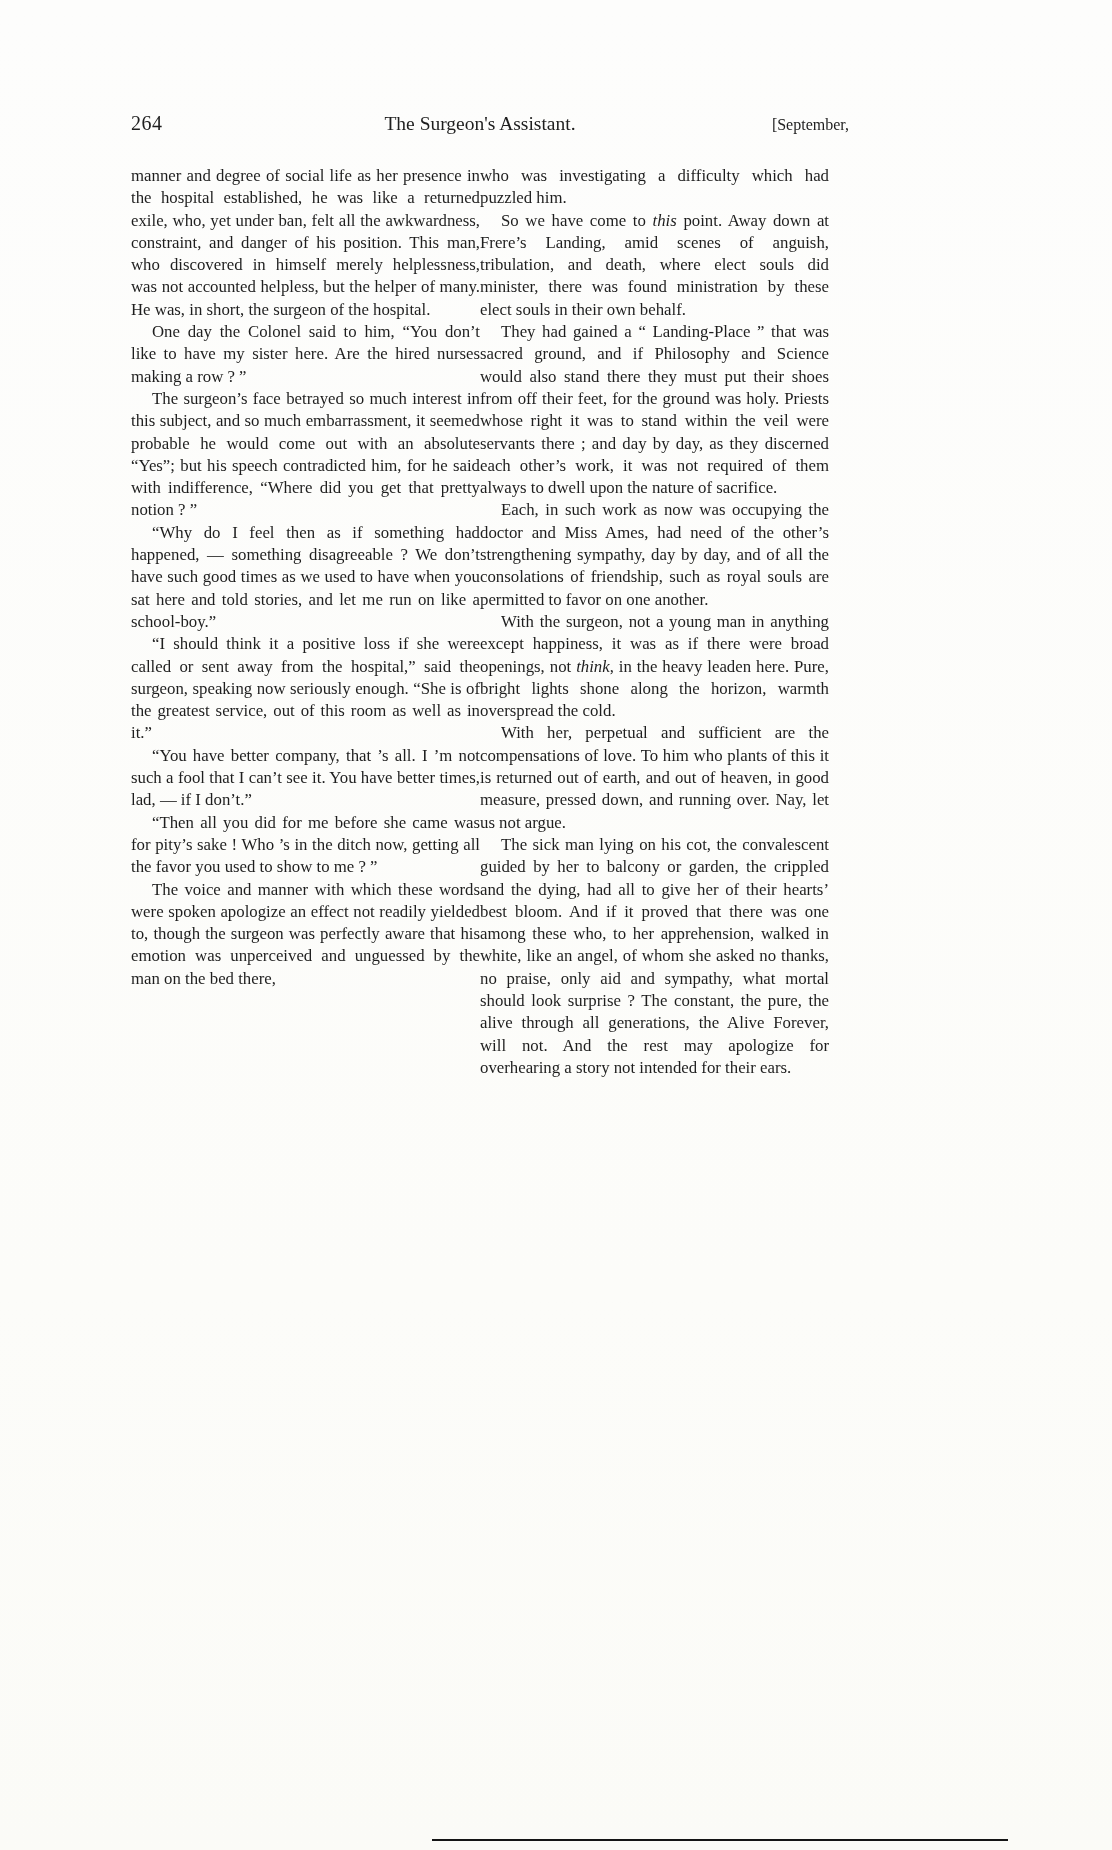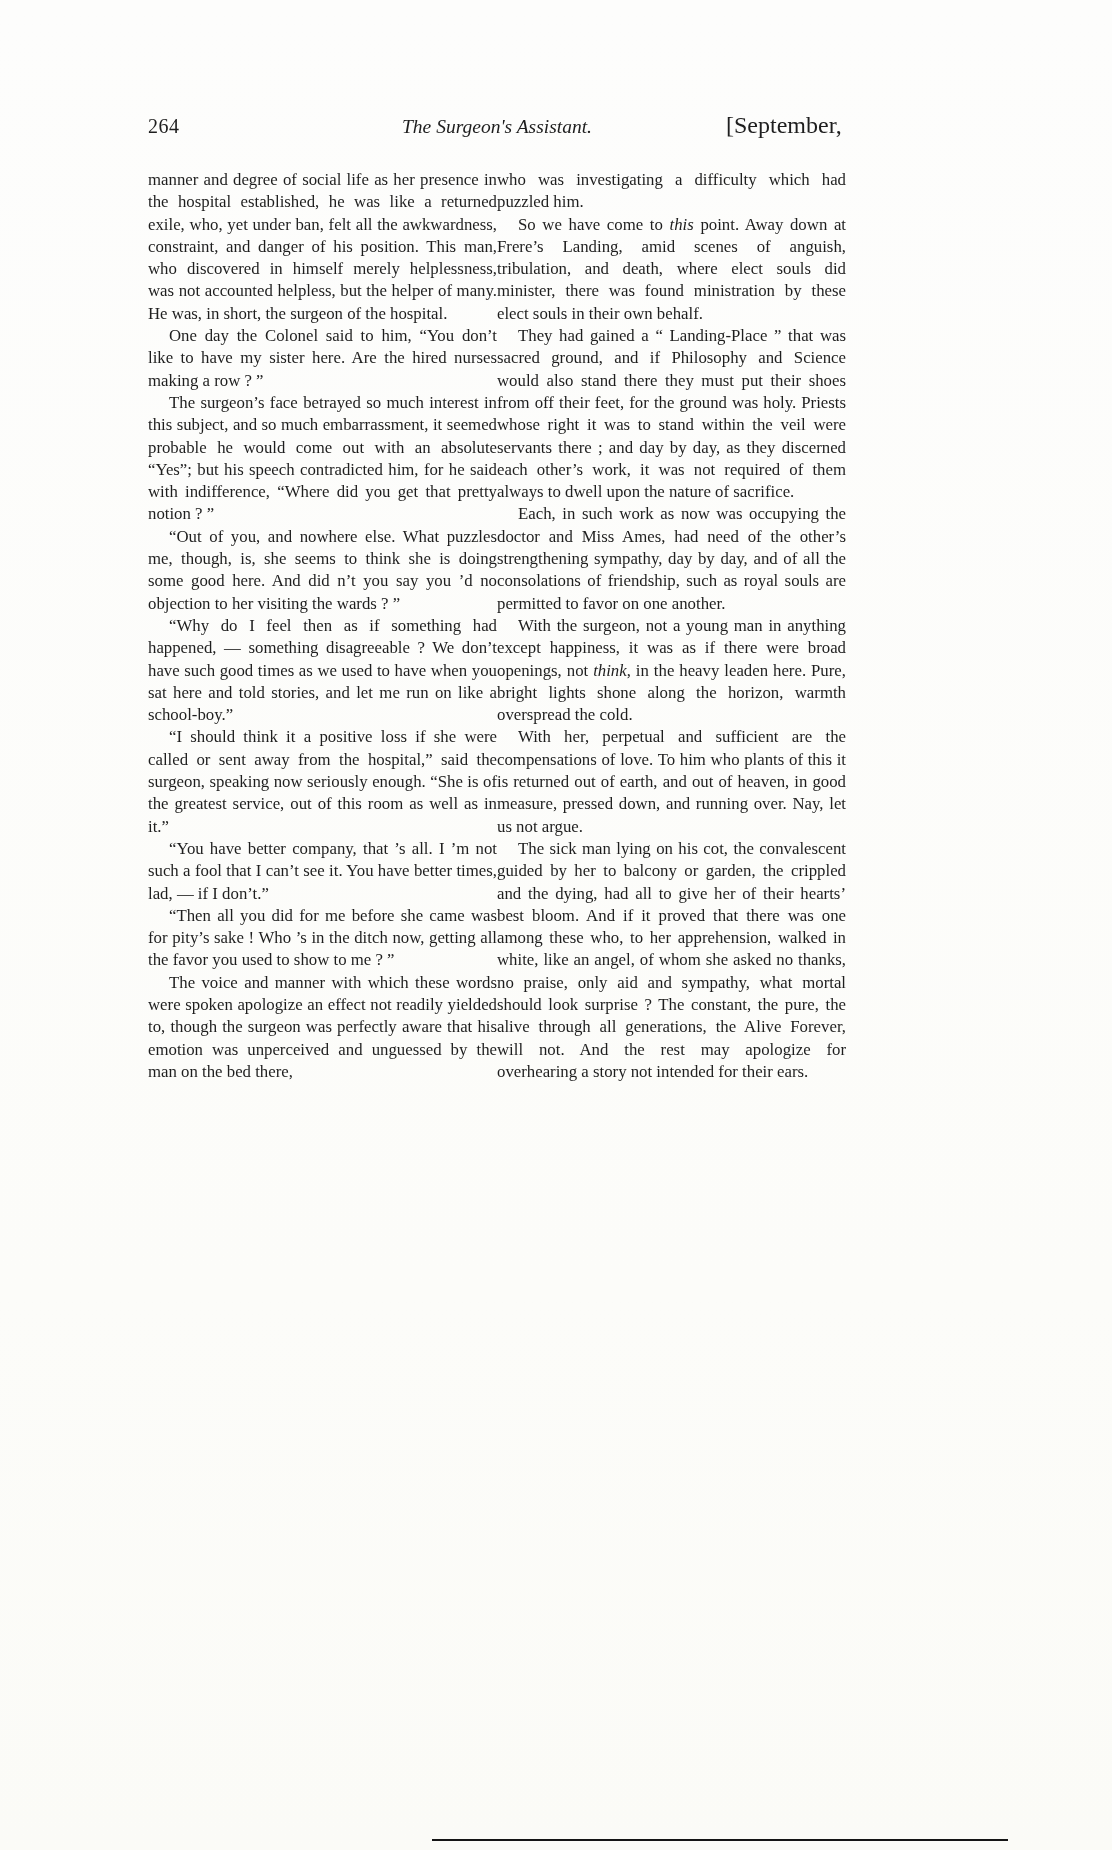--- a/index.html
+++ b/index.html
@@ -15,42 +15,42 @@
     color: #1e1e1e;
     overflow: hidden;
   }
   .page {
     position: absolute;
     inset: 0;
     background: linear-gradient(180deg, #fdfdfc 0%, #fcfcf9 70%, #fbfbf7 100%);
   }
   .sheet {
     position: absolute;
-    left: 148px;
+    left: 131px;
     top: 112px;
     width: 718px;
   }
   .running-header {
     display: flex;
     align-items: baseline;
   }
   .pageno {
     width: 120px;
     font-size: 20px;
     letter-spacing: 0.5px;
   }
   .title {
     flex: 1;
     text-align: center;
-    font-style: italic;
     font-size: 19.5px;
   }
   .issue {
     width: 140px;
-    font-size: 24px;
+    text-align: right;
+    font-size: 16px;
   }
   .columns {
     display: flex;
     margin-top: 30px;
     text-align: justify;
     font-size: 16.8px;
     line-height: 22.3px;
   }
   .col {
     width: 349px;
@@ -85,21 +85,20 @@
       <div class="title">The Surgeon's Assistant.</div>
       <div class="issue">[September,</div>
     </div>
 
     <div class="columns">
 
       <div class="col">
         <p class="para continued"><span>manner and degree of social life as her presence in the hospital established, he was like a returned exile, who, yet under ban, felt all the awkwardness, constraint, and danger of his position. This man, who discovered in himself merely helplessness, was not accounted helpless, but the helper of many. He was, in short, the surgeon of the hospital.</span><i class="em"></i><span></span></p>
         <p class="para"><span>One day the Colonel said to him, “You don’t like to have my sister here. Are the hired nurses making a row ? ”</span><i class="em"></i><span></span></p>
         <p class="para"><span>The surgeon’s face betrayed so much interest in this subject, and so much embarrassment, it seemed probable he would come out with an absolute “Yes”; but his speech contradicted him, for he said with indifference, “Where did you get that pretty notion ? ”</span><i class="em"></i><span></span></p>
-        <p class="para"><span>“Out of you, and nowhere else. What puzzles me, though, is, she seems to think she is doing some good here. And did n’t you say you ’d no objection to her visiting the wards ? ”</span><i class="em"></i><span></span></p>
         <p class="para"><span>“Why do I feel then as if something had happened, — something disagreeable ? We don’t have such good times as we used to have when you sat here and told stories, and let me run on like a school-boy.”</span><i class="em"></i><span></span></p>
         <p class="para"><span>“I should think it a positive loss if she were called or sent away from the hospital,” said the surgeon, speaking now seriously enough. “She is of the greatest service, out of this room as well as in it.”</span><i class="em"></i><span></span></p>
         <p class="para"><span>“You have better company, that ’s all. I ’m not such a fool that I can’t see it. You have better times, lad, — if I don’t.”</span><i class="em"></i><span></span></p>
         <p class="para"><span>“Then all you did for me before she came was for pity’s sake ! Who ’s in the ditch now, getting all the favor you used to show to me ? ”</span><i class="em"></i><span></span></p>
         <p class="para"><span>The voice and manner with which these words were spoken apologize an effect not readily yielded to, though the surgeon was perfectly aware that his emotion was unperceived and unguessed by the man on the bed there,</span><i class="em"></i><span></span></p>
       </div>
 
       <div class="col">
         <p class="para continued"><span>who was investigating a difficulty which had puzzled him.</span><i class="em"></i><span></span></p>
         <p class="para"><span>So we have come to </span><i class="em">this</i><span> point. Away down at Frere’s Landing, amid scenes of anguish, tribulation, and death, where elect souls did minister, there was found ministration by these elect souls in their own behalf.</span></p>

